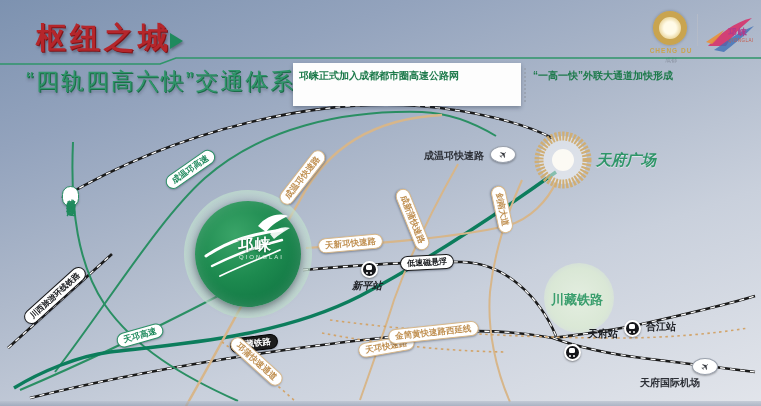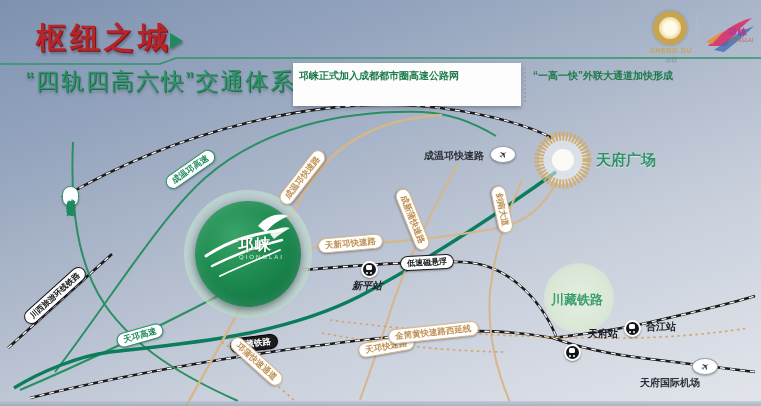--- a/index.html
+++ b/index.html
@@ -202,16 +202,16 @@
 
 <div class="abs apt-label" style="left:424px;top:149px;z-index:7;">成温邛快速路</div>
 <div class="plane-oval" style="left:490px;top:146px;z-index:7;">
     <span>✈</span>
   </div>
 <div class="plane-oval" style="left:692px;top:358px;z-index:7;">
     <span>✈</span>
   </div>
 <div class="abs apt-label" style="left:640px;top:376px;z-index:7;">天府国际机场</div>
 
-<div class="abs place-big" style="left:596px;top:151px;z-index:7;">天府广场</div>
+<div class="abs place-big" style="left:596px;top:151px;z-index:7;font-style:italic;">天府广场</div>
 <div class="abs place-mid" style="left:551px;top:291px;z-index:7;">川藏铁路</div>
 
 <div class="abs bottom-strip" style="z-index:9;"></div>
 
 </body></html>

